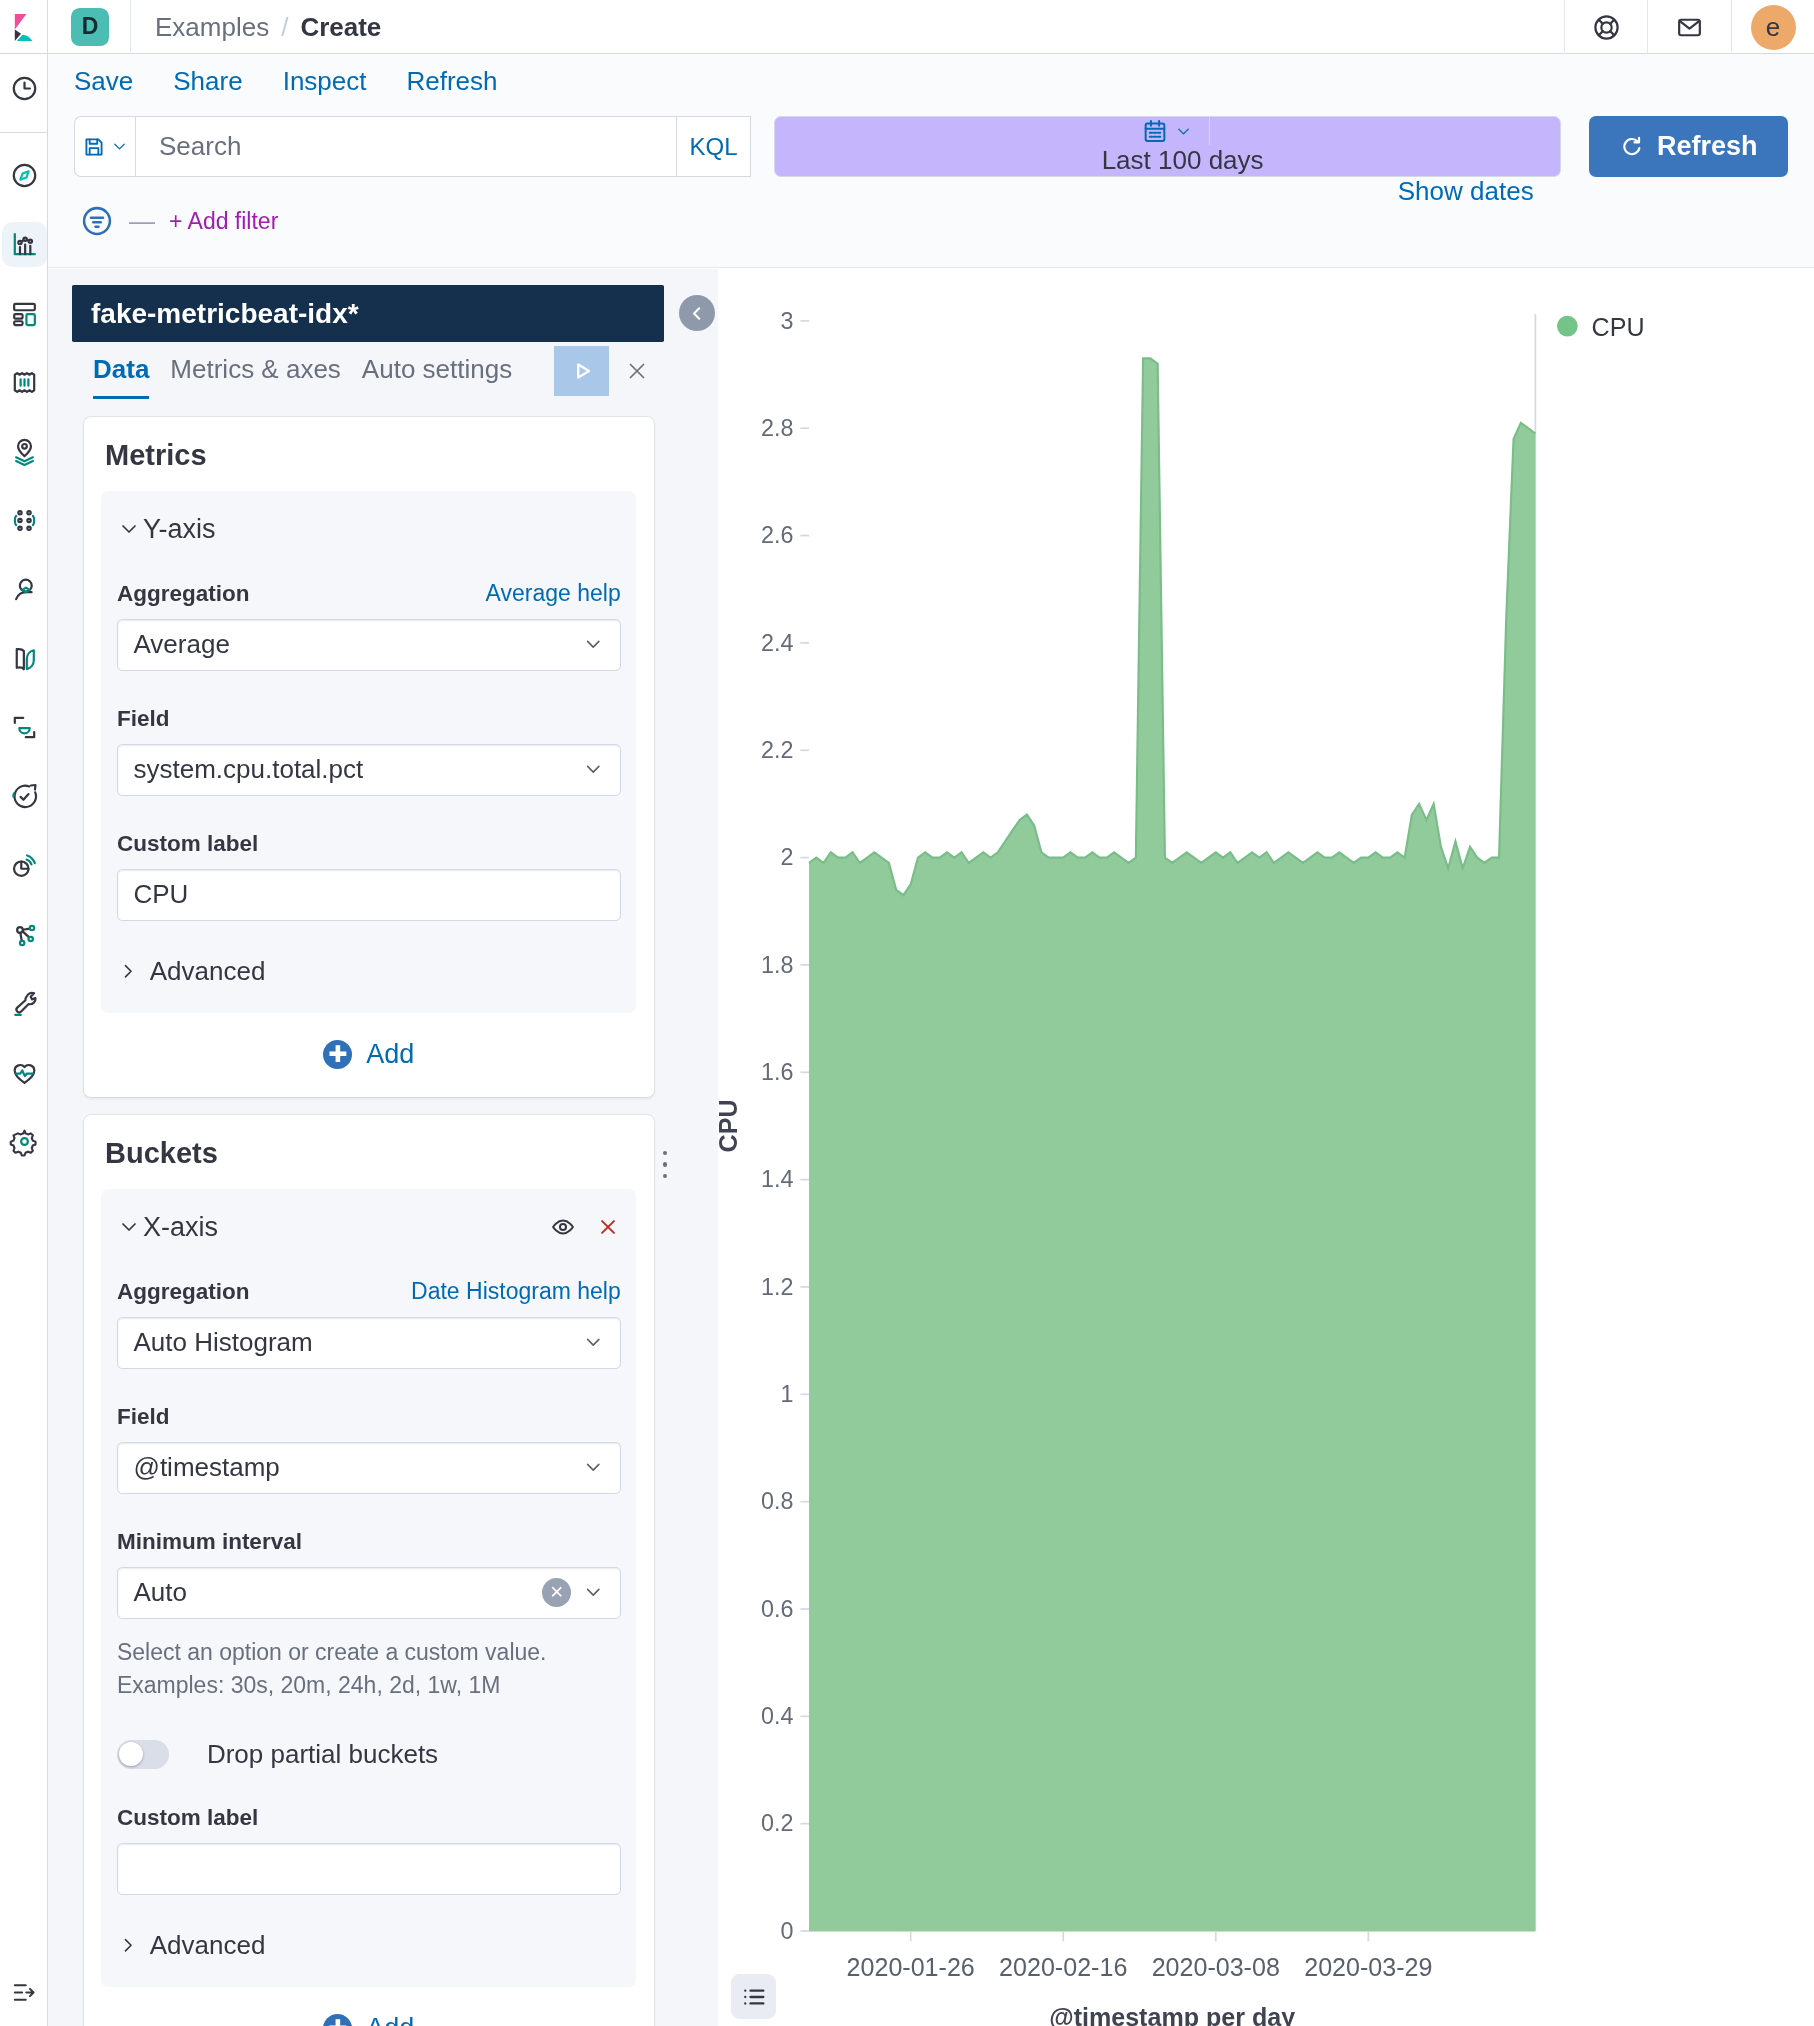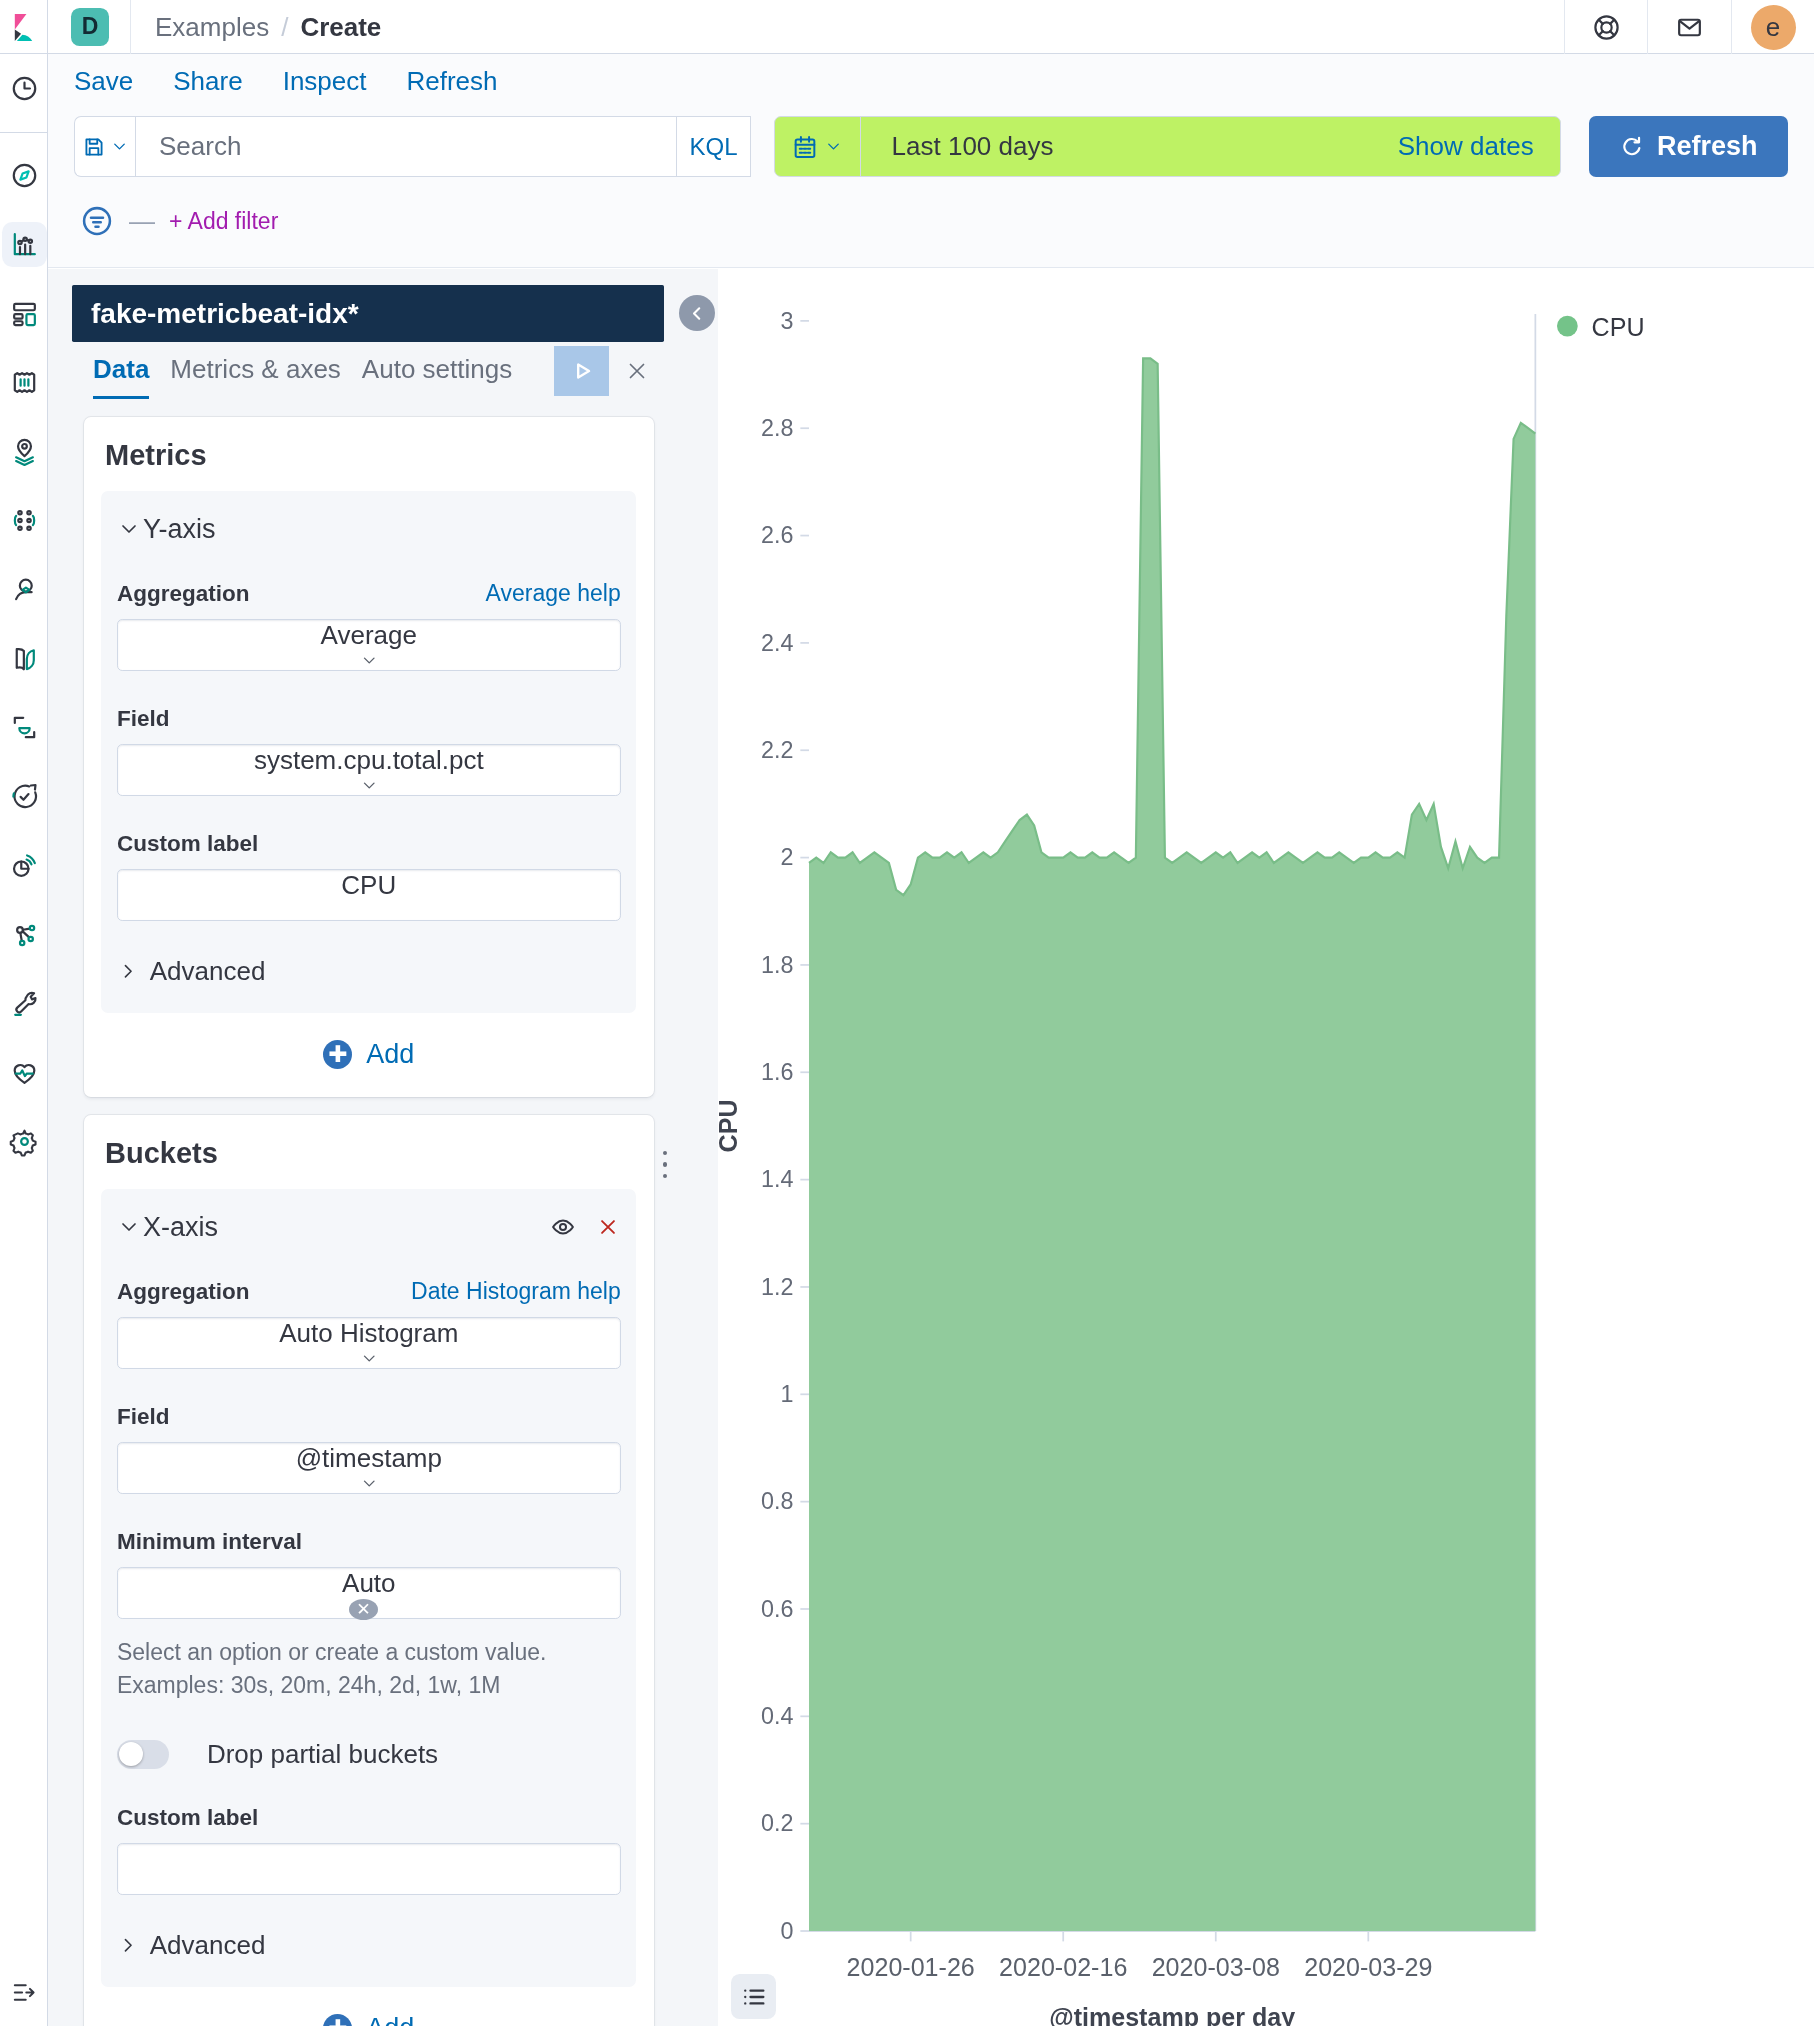--- a/index.html
+++ b/index.html
@@ -37,21 +37,21 @@
   #toolzone { left:48px; top:54px; width:1766px; height:214px; background:#fafbfd; border-bottom:0.9px solid #e3e8f0; }
   #actions-row { position:absolute; left:26px; top:12px; display:flex; gap:40px; font-size:26px; color:#006bb4; font-weight:500; }
   #actions-row span { cursor:pointer; }
   #search-row { position:absolute; left:26px; top:62px; width:1714px; height:61px; display:flex; align-items:stretch; }
   #savequery-btn { width:62px; background:#fff; border:0.9px solid #d3dae6; border-right:none; border-radius:7px 0 0 7px;
      display:flex; align-items:center; justify-content:center; gap:3.5px; cursor:pointer; }
   #query-input { width:621px; background:#fff; border:0.9px solid #d3dae6; display:flex; align-items:center; }
   #query-input input { flex:1; border:none; outline:none; font-size:26px; font-family:inherit; color:#343741; padding:0 22.5px; background:transparent; }
   #query-input input::placeholder { color:#69707d; }
   #kql-btn { width:74px; height:100%; border-left:0.9px solid #d3dae6; color:#006bb4; font-size:24px; display:flex; align-items:center; justify-content:center; cursor:pointer; border-radius:0 7px 7px 0; }
-  #date-ctl { margin-left:22.5px; width:794px; background:#bef264; border:0.9px solid #d3dae6; border-radius:7px; display:flex; align-items:center; }
+  #date-ctl { margin-left:22.5px; width:794px; background:#c4b5fd; border:0.9px solid #d3dae6; border-radius:7px; display:flex; align-items:center;flex-direction:column; }
   #cal-btn { width:86px; height:100%; border-right:0.9px solid #d3dae6; display:flex; align-items:center; justify-content:center; gap:5.2px; cursor:pointer; }
   #date-value { font-size:26px; color:#343741; padding-left:31px; cursor:pointer; }
   #show-dates { margin-left:auto; padding-right:26px; font-size:26px; color:#006bb4; font-weight:500; cursor:pointer; }
   #refresh-btn { margin-left:28px; width:201px; background:#3b76bd; border:none; border-radius:7px; color:#fff;
       font-size:27px; font-weight:600; font-family:inherit; display:flex; align-items:center; justify-content:center; gap:12px; cursor:pointer; }
   #filter-row { position:absolute; left:31px; top:149px; display:flex; align-items:center; gap:14px; }
   #filter-row .dash { color:#98a2b3; font-size:26px; }
   #add-filter { color:#a21caf; font-size:23px; cursor:pointer; }
 
   
@@ -71,21 +71,21 @@
   .card { background:#fff; border-radius:7px; margin:17.3px 10.4px 0 12px; box-shadow:0 1.7px 3.5px rgba(30,40,60,.08), 0 0 0 0.9px rgba(120,130,150,.12); padding-bottom:5.2px; }
   .card h2 { margin:0; padding:22.5px 21px 19px; font-size:29px; }
   .subpanel { background:#f5f7fa; border-radius:7px; margin:0 17.3px; padding:22.5px 15.6px 26px; }
   .grp-head { display:flex; align-items:center; gap:2px; font-size:27px; color:#343741; cursor:pointer; }
   .grp-head .spacer { flex:1; }
   .fld-label-row { display:flex; align-items:baseline; margin-top:35px; }
   .fld-label { font-size:22.5px; font-weight:bold; color:#343741; }
   .fld-help { margin-left:auto; font-size:23px; color:#006bb4; cursor:pointer; }
   .select, .tinput { margin-top:12px; height:52px; background:#fff; border:0.9px solid #d1d9e6; border-radius:5.2px;
       display:flex; align-items:center; padding:0 15.6px; font-size:26px; color:#343741; cursor:pointer;
-      box-shadow:0 0.9px 1.7px rgba(130,140,160,.18) inset;flex-direction:column; }
+      box-shadow:0 0.9px 1.7px rgba(130,140,160,.18) inset; }
   .select .val { flex:1; }
   .hint { margin-top:17.3px; font-size:23px; color:#69707d; line-height:1.45; }
   .adv-row { display:flex; align-items:center; gap:10.4px; margin-top:35px; font-size:26px; cursor:pointer; }
   .add-row { display:flex; align-items:center; justify-content:center; gap:14px; padding:26px 0 22.5px; color:#006bb4; font-size:27px; font-weight:500; cursor:pointer; }
   .plus-circle { width:29px; height:29px; border-radius:50%; background:#2f70b8; color:#fff; font-size:23px; display:flex; align-items:center; justify-content:center; }
   .toggle-row { display:flex; align-items:center; gap:38px; margin-top:36px; font-size:26px; }
   .toggle { width:52px; height:29px; border-radius:14.7px; background:#d9dee8; position:relative; cursor:pointer; flex:0 0 auto; }
   .toggle .knob { position:absolute; left:2.6px; top:2.6px; width:24px; height:24px; border-radius:50%; background:#fff; box-shadow:0 0.9px 2.6px rgba(0,0,0,.3); }
   .clear-badge { width:29px; height:29px; border-radius:50%; background:#98a2b3; color:#fff; display:flex; align-items:center; justify-content:center; font-size:17.3px; margin-right:10.4px; }
 

